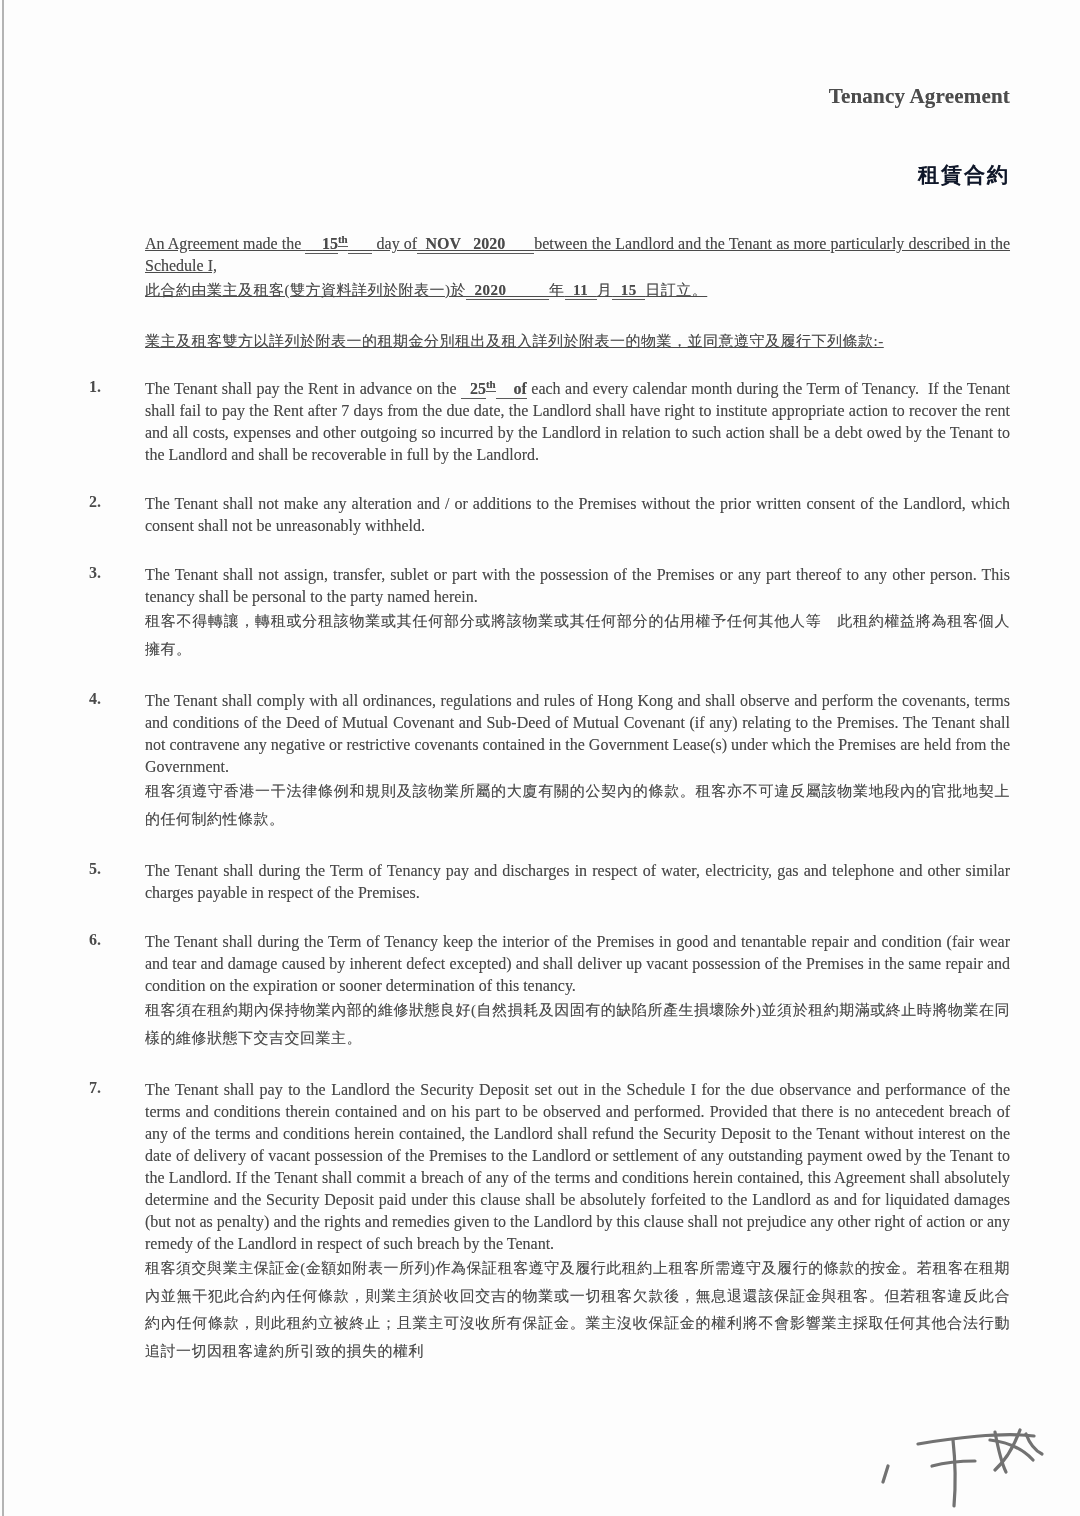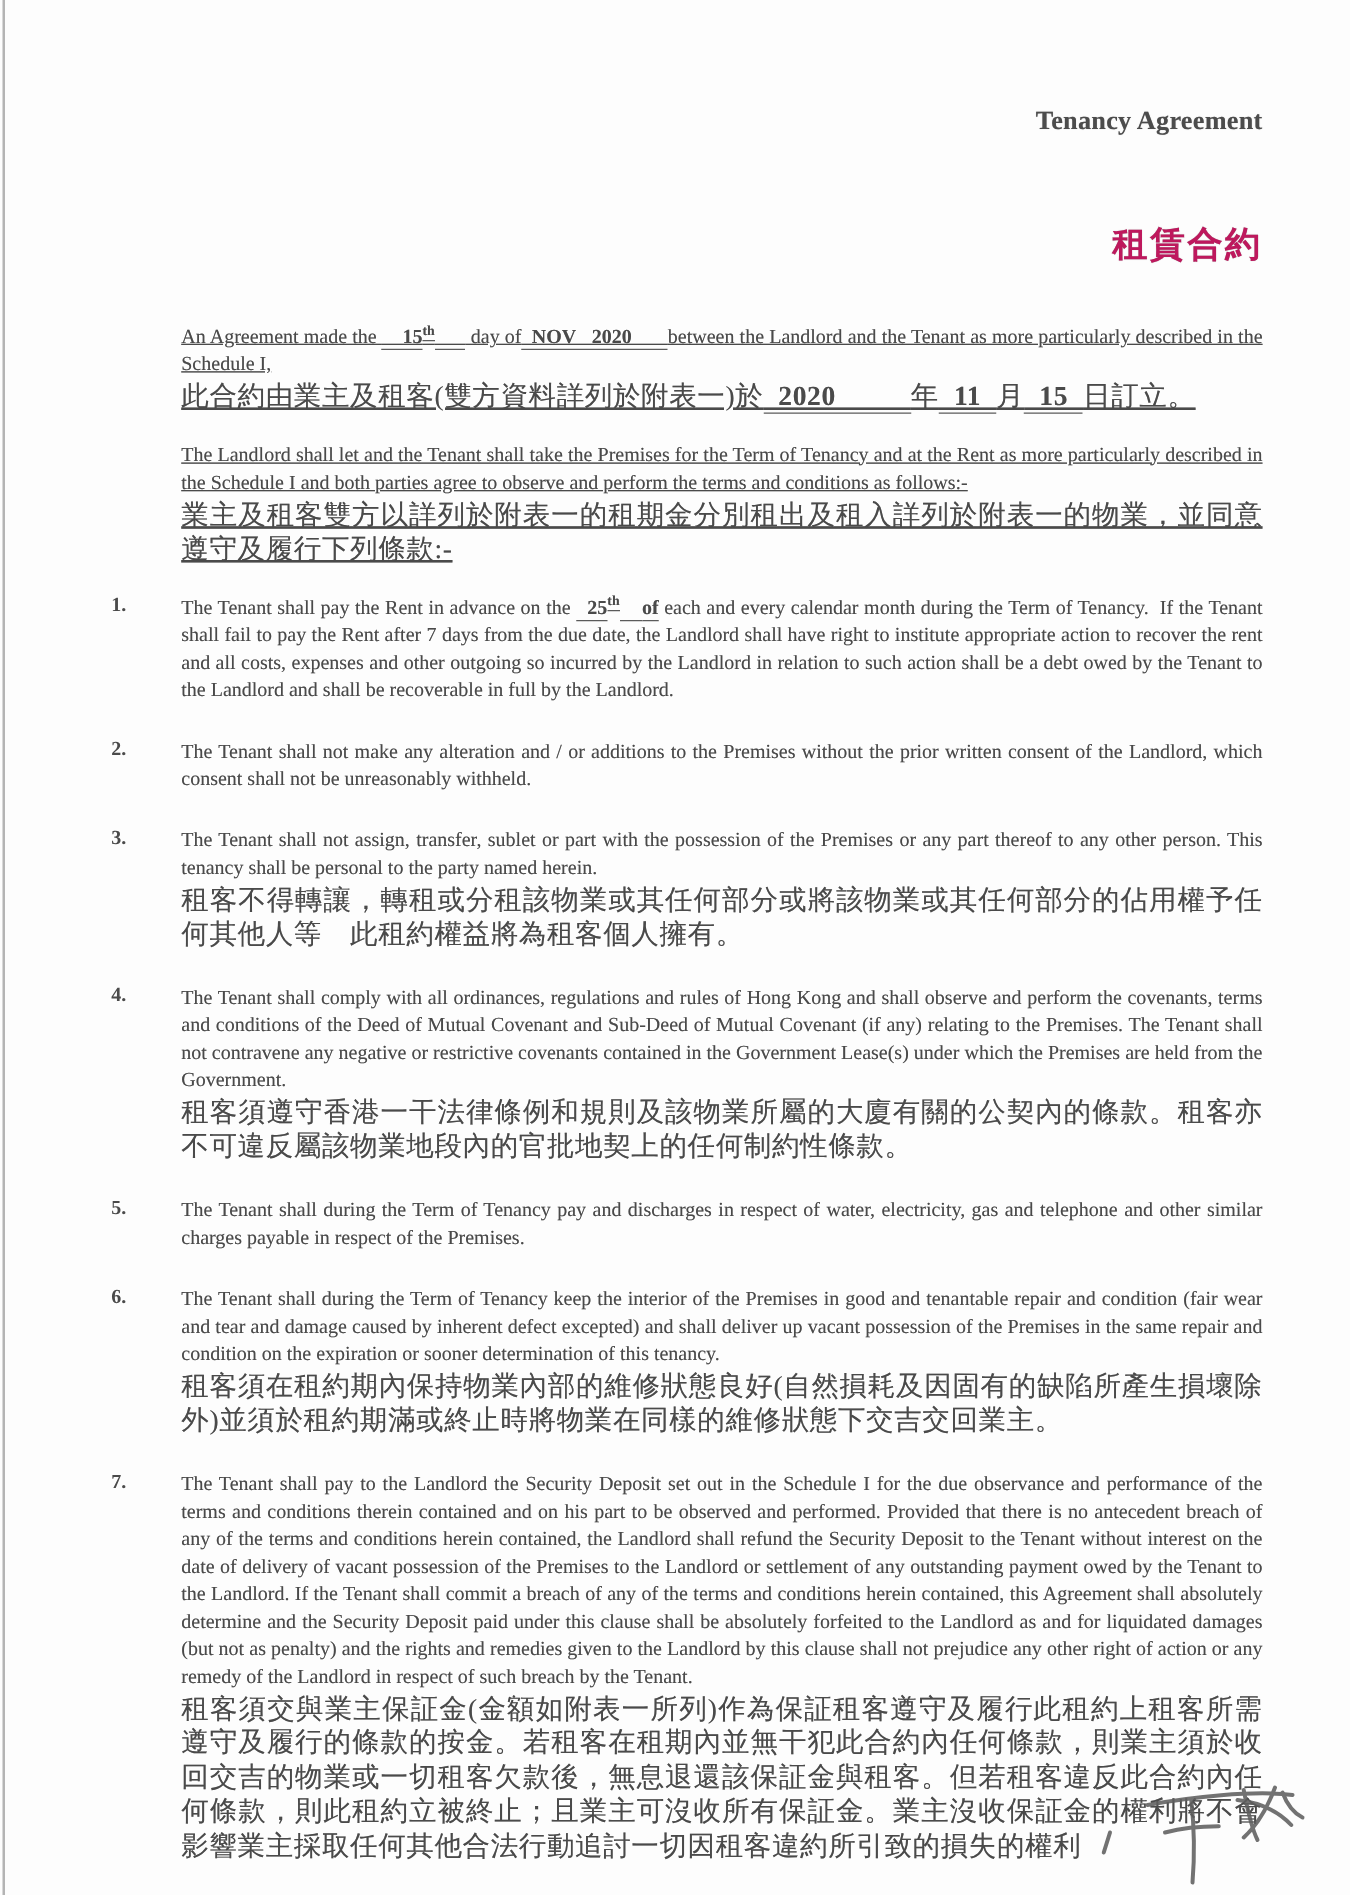--- a/index.html
+++ b/index.html
@@ -6,30 +6,30 @@
   body{
     width:1080px;height:1516px;position:relative;overflow:hidden;
     background:#fdfdfd;color:#4a4a4a;
     font-family:"Liberation Serif","DejaVu Serif",serif;
   }
   .scan-edge{position:absolute;left:2px;top:0;bottom:0;width:2px;background:#9b9b9b;opacity:.75;}
   .sheet{position:absolute;left:0;top:0;width:1080px;padding-top:84px;}
   .titles{margin-left:145px;margin-right:70px;text-align:right;}
   .title-en{font-size:21px;font-weight:bold;margin:0;color:#4c4c4c;letter-spacing:.2px;
     text-shadow:0 0 .6px rgba(80,80,80,.55);}
-  .title-zh{font-size:28px;font-weight:bold;margin:68px 0 0 0;color:#be185d;letter-spacing:2px;
+  .title-zh{font-size:21px;font-weight:bold;margin:52px 0 0 0;color:#0f172a;letter-spacing:2px;
     text-shadow:0 0 .6px rgba(80,80,80,.55);}
   .content{margin:44px 70px 0 145px;}
   .block{margin-bottom:23px;text-decoration:underline;}
   .clause{position:relative;margin-bottom:27px;}
   .clause-num{position:absolute;left:-56px;top:0;font-size:16px;font-weight:bold;color:#4a4a4a;}
   .para{margin:0;}
   .para.en{font-size:16px;line-height:22px;text-align:justify;
     text-shadow:0 0 .5px rgba(85,85,85,.5);}
-  .para.zh{font-size:22px;line-height:27.5px;text-align:justify;letter-spacing:.5px;
+  .para.zh{font-size:15px;line-height:27.5px;text-align:justify;letter-spacing:.5px;
     text-shadow:0 0 .5px rgba(85,85,85,.5);}
   .u{border-bottom:1.6px solid #5b5b5b;padding-bottom:1px;}
   .b{font-weight:bold;}
   sup{font-size:11px;line-height:0;vertical-align:super;}
   .initials{position:absolute;right:28px;bottom:6px;width:230px;height:100px;}
   .initials svg{width:100%;height:100%;}
 </style>
 </head>
 <body>
 
@@ -40,21 +40,20 @@
     <h1 class="title-en">Tenancy Agreement</h1>
     <h2 class="title-zh">租賃合約</h2>
   </div>
 
   <div class="content">
       <div class="block">
         <p class="para en"><span>An Agreement made the </span><span class="u b">&nbsp;&nbsp;&nbsp;&nbsp;15</span><sup class="u b">th</sup><span class="u">&nbsp;&nbsp;&nbsp;&nbsp;&nbsp;&nbsp;</span><span> day of</span><span class="u b">&nbsp;&nbsp;NOV&nbsp;&nbsp;&nbsp;2020&nbsp;&nbsp;&nbsp;&nbsp;&nbsp;&nbsp;&nbsp;</span><span>between the Landlord and the Tenant as more particularly described in the Schedule I,</span></p>
         <p class="para zh"><span>此合約由業主及租客(雙方資料詳列於附表一)於</span><span class="u b">&nbsp;&nbsp;2020&nbsp;&nbsp;&nbsp;&nbsp;&nbsp;&nbsp;&nbsp;&nbsp;&nbsp;&nbsp;</span><span>年</span><span class="u b">&nbsp;&nbsp;11&nbsp;&nbsp;</span><span>月</span><span class="u b">&nbsp;&nbsp;15&nbsp;&nbsp;</span><span>日訂立。</span></p>
       </div>
       <div class="block">
-        <p class="para en"><span>The Landlord shall let and the Tenant shall take the Premises for the Term of Tenancy and at the Rent as more particularly described in the Schedule I and both parties agree to observe and perform the terms and conditions as follows:-</span></p>
         <p class="para zh"><span>業主及租客雙方以詳列於附表一的租期金分別租出及租入詳列於附表一的物業，並同意遵守及履行下列條款:-</span></p>
       </div>
       <div class="clause">
         <div class="clause-num">1.</div>
         <p class="para en"><span>The Tenant shall pay the Rent in advance on the </span><span class="u b">&nbsp;&nbsp;25</span><sup class="u b">th</sup><span class="u">&nbsp;&nbsp;&nbsp;&nbsp;</span><span class="u b">of</span><span> each and every calendar month during the Term of Tenancy.&nbsp; If the Tenant shall fail to pay the Rent after 7 days from the due date, the Landlord shall have right to institute appropriate action to recover the rent and all costs, expenses and other outgoing so incurred by the Landlord in relation to such action shall be a debt owed by the Tenant to the Landlord and shall be recoverable in full by the Landlord.</span></p>
       </div>
       <div class="clause">
         <div class="clause-num">2.</div>
         <p class="para en"><span>The Tenant shall not make any alteration and / or additions to the Premises without the prior written consent of the Landlord, which consent shall not be unreasonably withheld.</span></p>
       </div>

